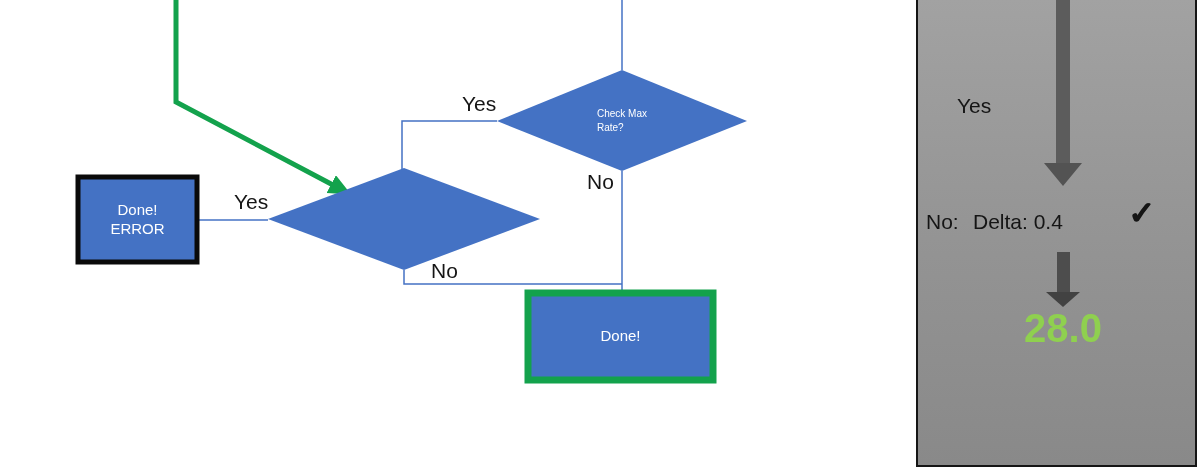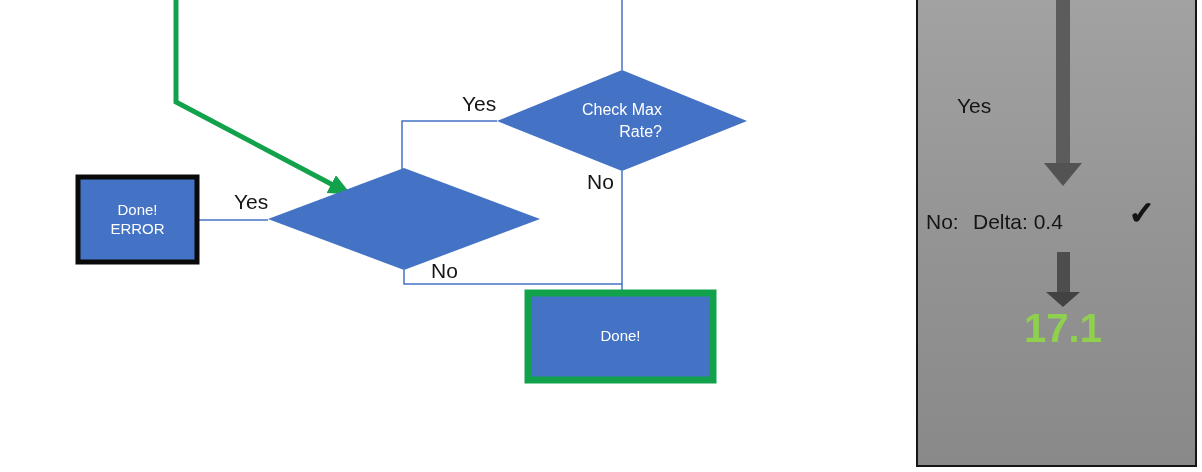--- a/index.html
+++ b/index.html
@@ -40,23 +40,23 @@
   .lbl {
     position: absolute;
     z-index: 3;
     white-space: pre-line;
     color: var(--text_black);
   }
   .diamond-lbl {
     display: flex;
     align-items: center;
     justify-content: center;
-    text-align: right;
+    text-align: left;
     color: #ffffff;
-    font-size: 16px;
+    font-size: 10px;
     line-height: 1.33;
   }
   .box-lbl {
     display: flex;
     align-items: center;
     justify-content: center;
     text-align: center;
     color: #ffffff;
     font-size: 15px;
     line-height: 1.25;
@@ -121,15 +121,15 @@
 
   <div class="lbl decision-lbl" style="left:462px; top:92px;">Yes</div>
   <div class="lbl decision-lbl" style="left:587px; top:170px;">No</div>
   <div class="lbl decision-lbl" style="left:234px; top:190px;">Yes</div>
   <div class="lbl decision-lbl" style="left:431px; top:259px;">No</div>
 
   <div class="lbl panel-lbl" style="left:957px; top:94px;">Yes</div>
   <div class="lbl panel-lbl" style="left:926px; top:210px;">No:</div>
   <div class="lbl panel-lbl" style="left:973px; top:210px;">Delta: 0.4</div>
   <div class="lbl check-lbl" style="left:1128px; top:194px;">✓</div>
-  <div class="lbl result-lbl" style="left:1013px; top:306px;">17.1</div>
+  <div class="lbl result-lbl" style="left:1013px; top:306px;">28.0</div>
 
 </div>
 
 </body></html>

